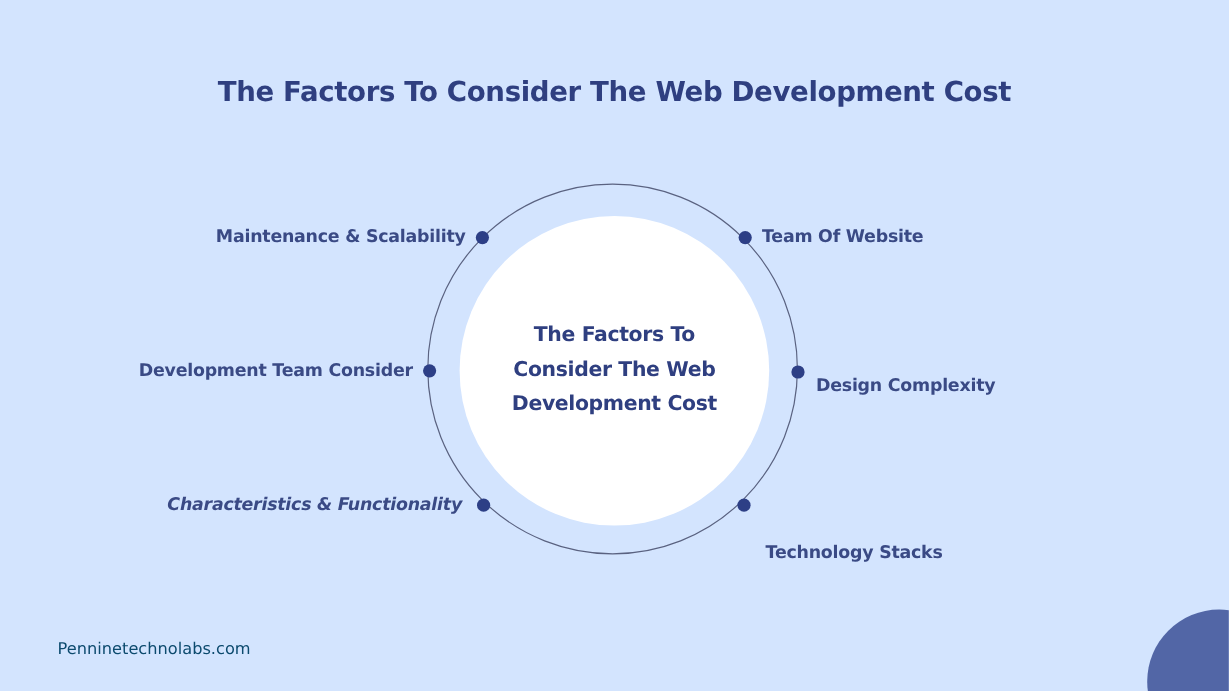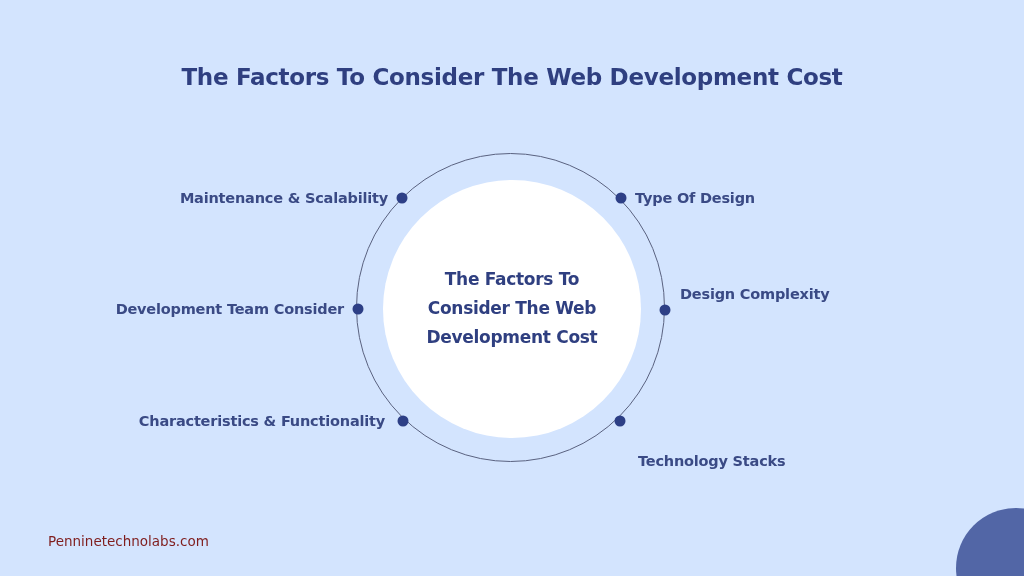--- a/index.html
+++ b/index.html
@@ -75,21 +75,21 @@
       letter-spacing: -0.2px;
     }
     .label.left {
       text-align: right;
     }
     .footer {
       position: absolute;
       left: 48px;
       top: 533px;
       font-size: 13.5px;
-      color: #7f1d1d;
+      color: #0c4a6e;
     }
     .corner-circle {
       position: absolute;
       left: 956px;
       top: 508px;
       width: 120px;
       height: 120px;
       border-radius: 50%;
       background: #5266a6;
     }
@@ -105,26 +105,26 @@
   <div class="core-text">The Factors To Consider The Web Development Cost</div>
 </div>
 
 <div class="dot" style="left:402px; top:198px;"></div>
 <div class="label left" style="right:636px; top:198px;">Maintenance &amp; Scalability</div>
 
 <div class="dot" style="left:358px; top:309px;"></div>
 <div class="label left" style="right:680px; top:309px;">Development Team Consider</div>
 
 <div class="dot" style="left:403px; top:421px;"></div>
-<div class="label left" style="right:639px; top:421px;">Characteristics &amp; Functionality</div>
+<div class="label left" style="right:639px; top:421px;font-style:italic;">Characteristics &amp; Functionality</div>
 
 <div class="dot" style="left:621px; top:198px;"></div>
-<div class="label right" style="left:635px; top:198px;">Type Of Design</div>
+<div class="label right" style="left:635px; top:198px;">Team Of Website</div>
 
 <div class="dot" style="left:665px; top:310px;"></div>
-<div class="label right" style="left:680px; top:294px;text-align:center;">Design Complexity</div>
+<div class="label right" style="left:680px; top:322px;text-align:center;">Design Complexity</div>
 
 <div class="dot" style="left:620px; top:421px;"></div>
 <div class="label right" style="left:638px; top:421px;margin-top:40px;">Technology Stacks</div>
 
 <div class="footer">Penninetechnolabs.com</div>
 
 <div class="corner-circle"></div>
 
 </body></html>

